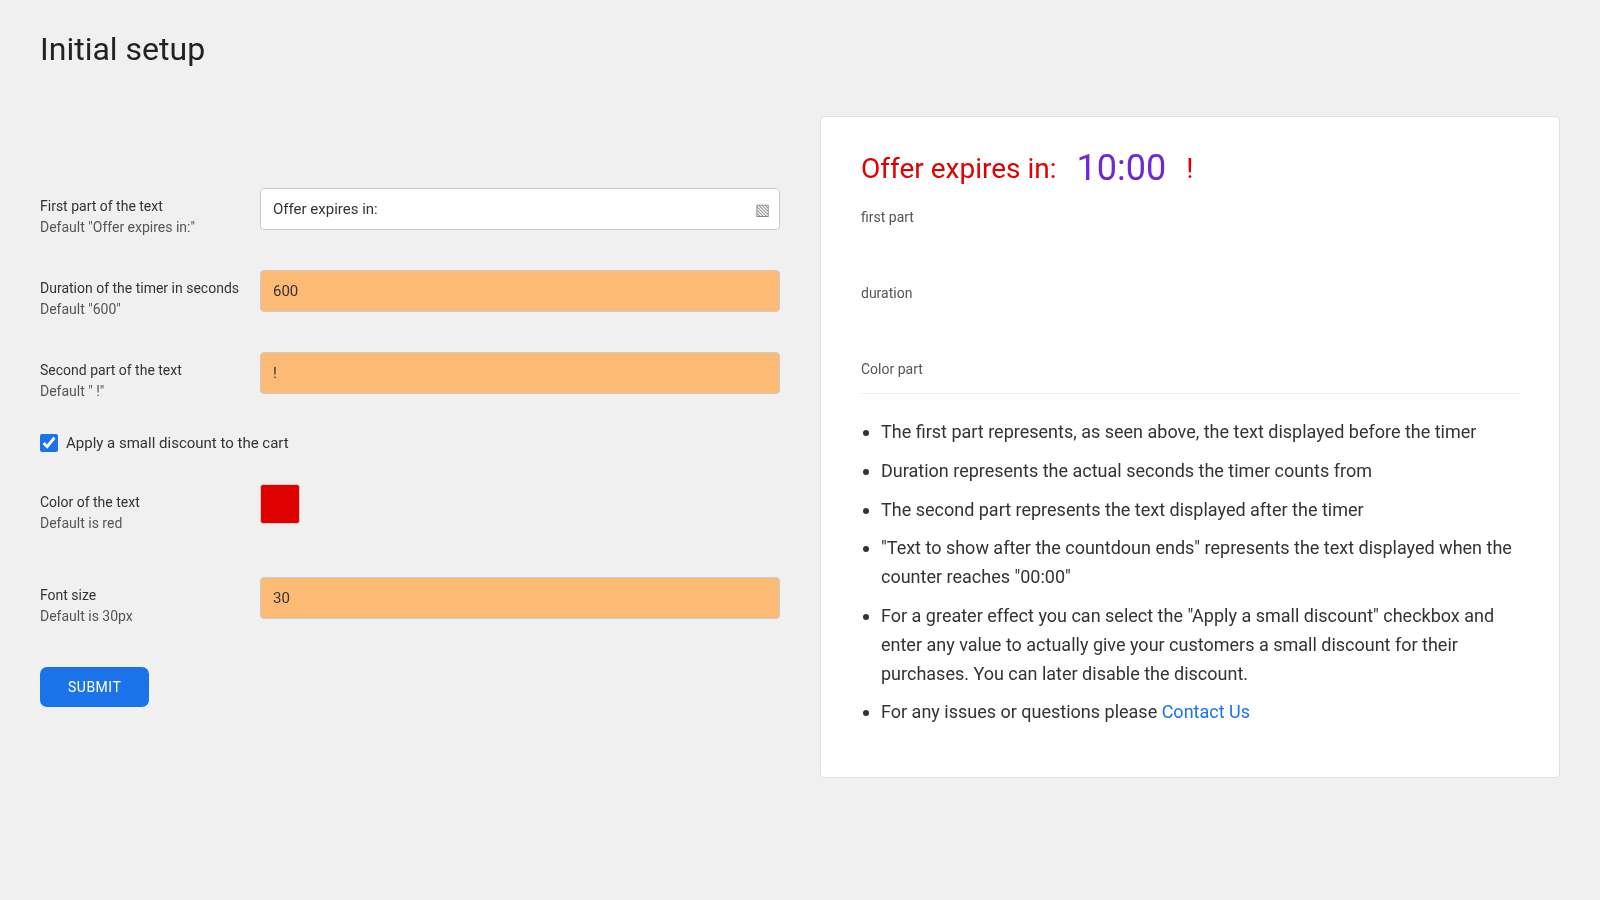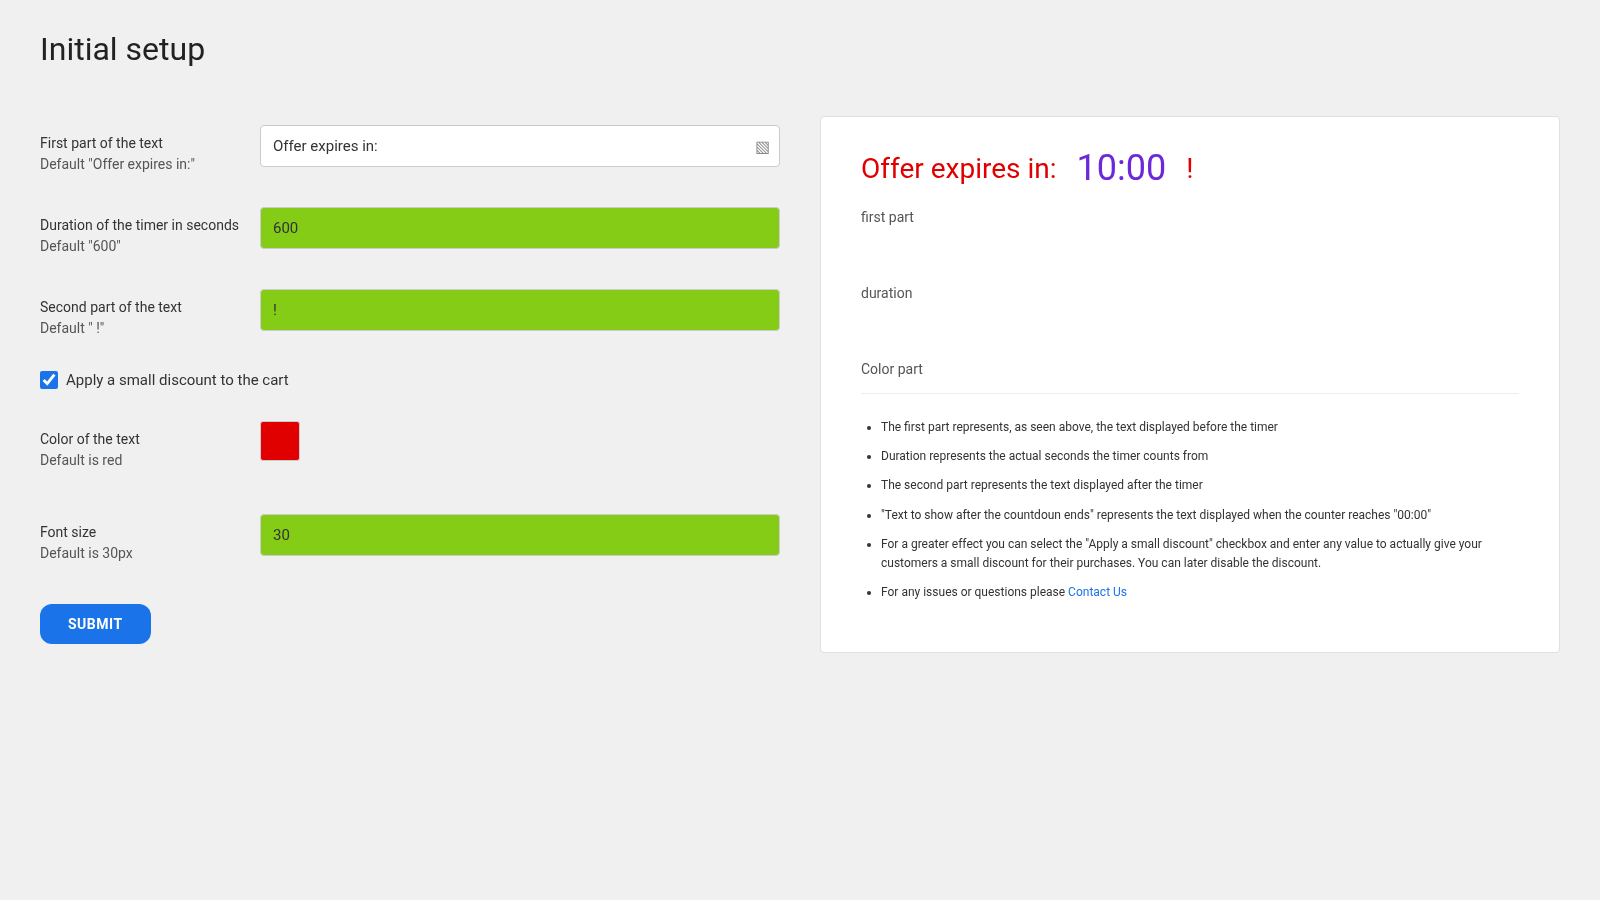--- a/index.html
+++ b/index.html
@@ -54,21 +54,21 @@
     }
 
     .form-input {
       flex: 1;
       height: 42px;
       border: 1px solid #ccc;
       border-radius: 4px;
       padding: 20px 12px;
       font-size: 15px;
       color: #333;
-      background: #84cc16;
+      background: #fdba74;
       outline: none;
     }
 
     .input-with-icon {
       position: relative;
       flex: 1;
     }
 
     .input-with-icon input {
       width: 100%;
@@ -125,24 +125,24 @@
       display: flex;
       align-items: flex-start;
       margin-bottom: 43px;
       gap: 20px;
     }
 
     .submit-btn {
       background-color: #1a73e8;
       color: #fff;
       border: none;
-      border-radius: 12px;
+      border-radius: 7px;
       padding: 12px 28px;
       font-size: 14px;
-      font-weight: 700;
+      font-weight: 400;
       letter-spacing: 0.5px;
       cursor: pointer;
       margin-top: 8px;
     }
 
     
     .preview-panel {
       flex: 1;
       background: #fff;
       border: 1px solid #e0e0e0;
@@ -189,21 +189,21 @@
       font-size: 14px;
       color: #555;
     }
 
     .info-list {
       list-style: disc;
       padding-left: 20px;
     }
 
     .info-list li {
-      font-size: 12px;
+      font-size: 18px;
       color: #333;
       line-height: 1.6;
       margin-bottom: 10px;
     }
 
     .contact-link {
       color: #1a73e8;
       text-decoration: none;
     }
   </style>

